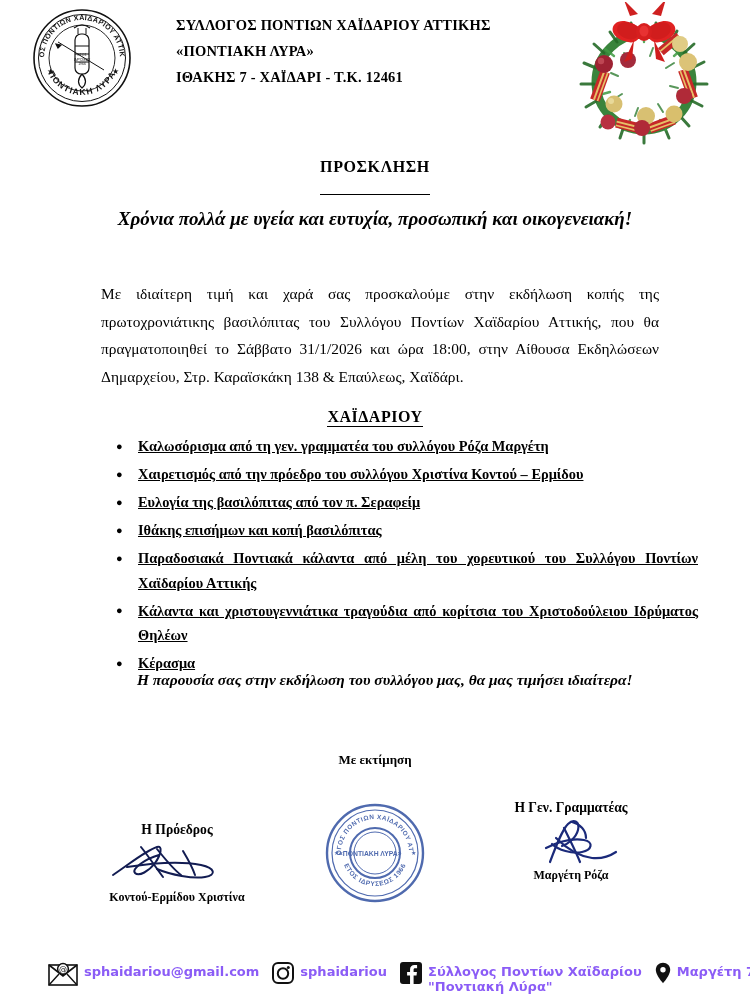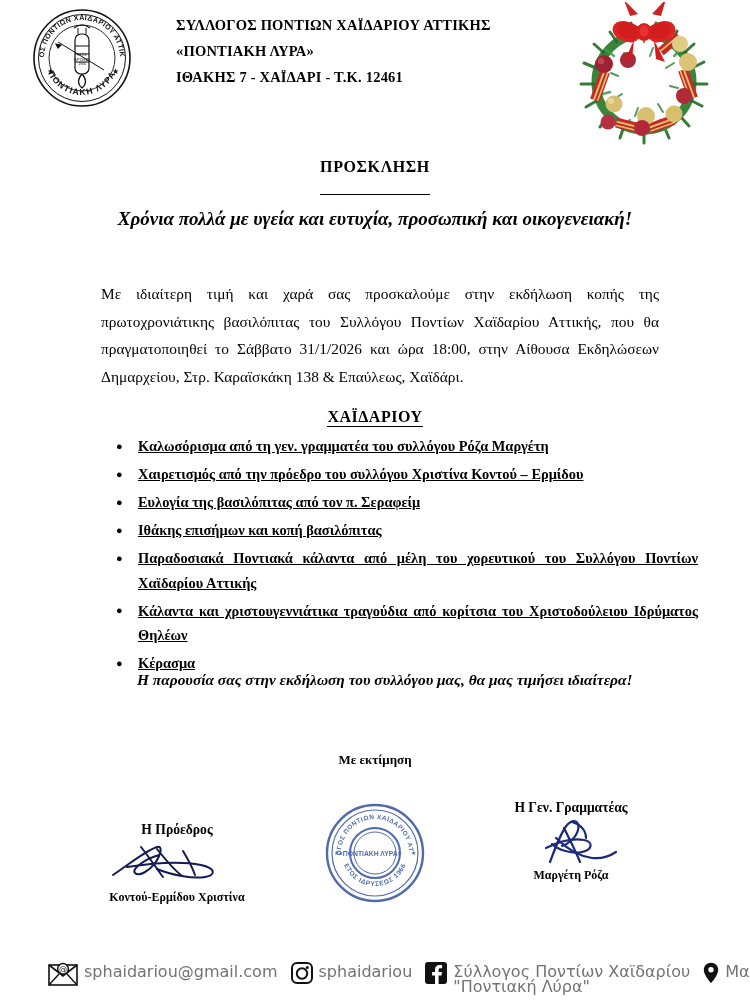--- a/index.html
+++ b/index.html
@@ -198,25 +198,26 @@
   .fitem {
     display: flex;
     align-items: flex-start;
     margin-right: 13px;
   }
   .fitem .glyph {
     flex: 0 0 auto;
     margin-right: 6px;
   }
   .ftext {
-    font-size: 16px;
+    font-size: 13px;
     line-height: 15px;
-    color: #737373;
+    color: #8b5cf6;
     white-space: nowrap;
     padding-top: 2px;
+    font-weight: bold;
   }
   .ftext .l2 { display: block; }
 </style>
 </head>
 <body>
 
 <div id="page">
 
   <div class="header">
 

